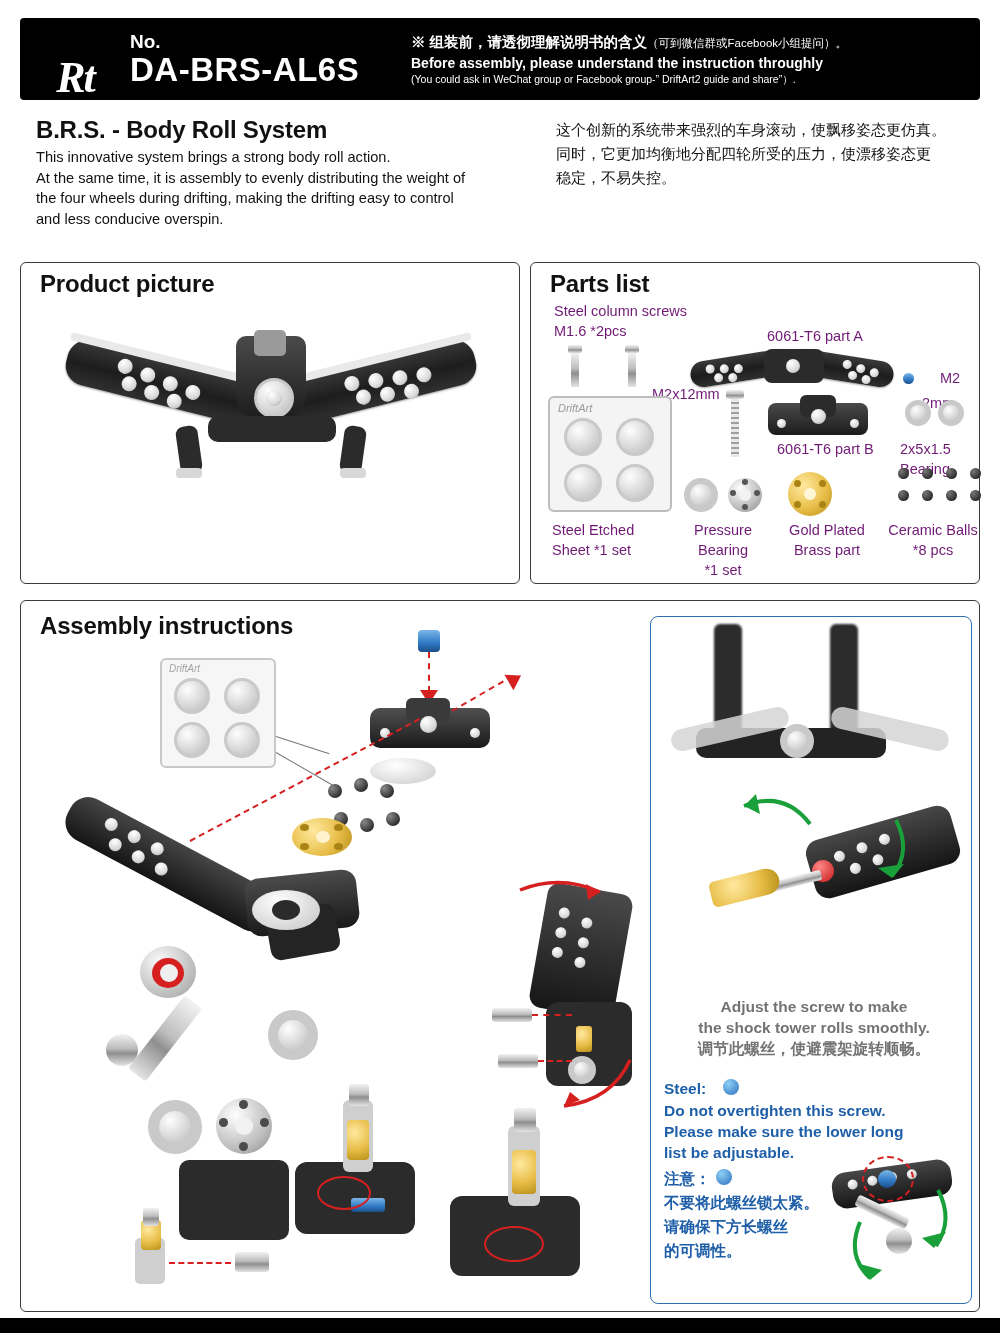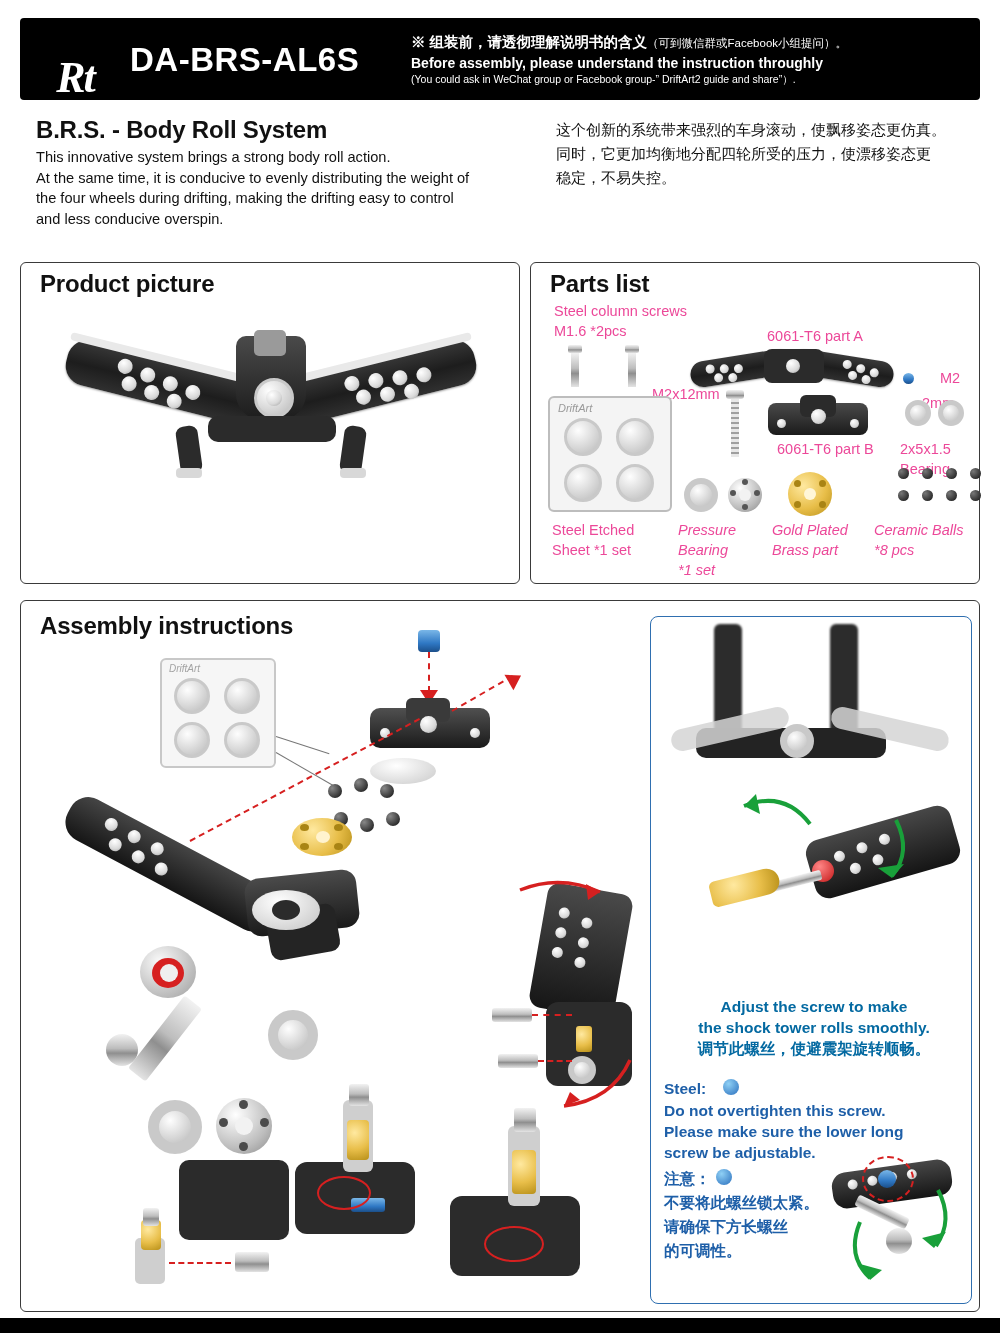--- a/index.html
+++ b/index.html
@@ -112,22 +112,22 @@
   .panel-title {
     position: absolute;
     font-size: 24px;
     font-weight: 600;
     letter-spacing: -0.2px;
   }
   #product-panel { left: 20px; top: 262px; width: 500px; height: 322px; }
   #parts-panel   { left: 530px; top: 262px; width: 450px; height: 322px; }
   #assembly-panel{ left: 20px; top: 600px; width: 960px; height: 712px; }
 
-  .label-sm { position: absolute; font-size: 14.5px; line-height: 18px; color: #ec4899; }
-  .label-sm.c { text-align: left; font-style: italic; }
+  .label-sm { position: absolute; font-size: 14.5px; line-height: 18px; color: #701a75; }
+  .label-sm.c { text-align: center; }
 
   
   .pp { position: absolute; }
   .dark { background: #2b2b2b; }
   .lite { background: #d8d8d8; }
   .silver {
     background: linear-gradient(180deg,#f2f2f2 0%,#bdbdbd 45%,#8f8f8f 60%,#e4e4e4 100%);
   }
   .gold {
     background: radial-gradient(circle at 35% 32%,#ffe9a0 0%,#e8be49 55%,#b78f18 100%);
@@ -161,21 +161,21 @@
   .dashline-v { position:absolute; border-left: 2px dashed #d62020; }
   .thinline { position:absolute; border-top: 1px solid #777; }
 
   .notice-box {
     position:absolute;
     border:1.5px solid #2f6fb0;
     border-radius:8px;
   }
   .cap-green {
     position:absolute;
-    color:#0369a1;
+    color:#737373;
     font-weight:700;
     font-size:15.5px;
     line-height:21px;
     text-align:center;
   }
   .cap-blue {
     position:absolute;
     color:#1e5fa8;
     font-weight:600;
     font-size:15.5px;
@@ -188,37 +188,38 @@
   }
 </style>
 </head>
 <body>
 
 <div class="header">
   <div class="logo-wrap">
     <span class="logo-mark">Rt</span>
   </div>
   <div class="partno">
+    <div class="no-label">No.</div>
     <div class="no-value">DA-BRS-AL6S</div>
   </div>
   <div class="header-note">
     <div class="hn-cn">
       <span>※ 组装前，请透彻理解说明书的含义</span><span class="small">（可到微信群或Facebook小组提问）。</span>
     </div>
     <div class="hn-en">Before assembly, please understand the instruction throughly</div>
     <div class="hn-en2">(You could ask in WeChat group or Facebook group-” DriftArt2 guide and share”）.</div>
   </div>
 </div>
 
 <div class="intro">
   <div class="intro-left">
     <div class="intro-title">B.R.S. -  Body Roll System</div>
     <div class="intro-body">
       <div>This innovative system brings a strong body roll action.</div>
-      <div>At the same time, it is conducive to evenly distributing the weight of</div>
+      <div>At the same time, it is assembly to evenly distributing the weight of</div>
       <div>the four wheels during drifting, making the drifting easy to control</div>
       <div>and less conducive overspin.</div>
     </div>
   </div>
   <div class="intro-right">
     <div class="intro-body-cn">
       <div>这个创新的系统带来强烈的车身滚动，使飘移姿态更仿真。</div>
       <div>同时，它更加均衡地分配四轮所受的压力，使漂移姿态更</div>
       <div>稳定，不易失控。</div>
     </div>
@@ -562,21 +563,21 @@
 </div>
 
 <div class="cap-green" style="left:666px; top:996px; width:296px;">Adjust the screw to make</div>
 <div class="cap-green" style="left:666px; top:1017px; width:296px;">the shock tower rolls smoothly.</div>
 <div class="cap-green" style="left:666px; top:1038px; width:296px;">调节此螺丝，使避震架旋转顺畅。</div>
 
 <div class="cap-blue" style="left:664px; top:1078px;">Steel:</div>
 <div class="pp round" style="left:723px; top:1079px; width:16px; height:16px; background:radial-gradient(circle at 35% 30%,#8fd0f5,#2a6fbd);"></div>
 <div class="cap-blue" style="left:664px; top:1100px;">Do not overtighten this screw.</div>
 <div class="cap-blue" style="left:664px; top:1121px;">Please make sure the lower long</div>
-<div class="cap-blue" style="left:664px; top:1142px;">screw be adjustable.</div>
+<div class="cap-blue" style="left:664px; top:1142px;">list be adjustable.</div>
 <div class="cap-blue" style="left:664px; top:1168px;">注意：</div>
 <div class="pp round" style="left:716px; top:1169px; width:16px; height:16px; background:radial-gradient(circle at 35% 30%,#8fd0f5,#2a6fbd);"></div>
 <div class="cap-blue" style="left:664px; top:1192px;">不要将此螺丝锁太紧。</div>
 <div class="cap-blue" style="left:664px; top:1216px;">请确保下方长螺丝</div>
 <div class="cap-blue" style="left:664px; top:1240px;">的可调性。</div>
 
 <div class="pp" style="left:820px; top:1150px; width:150px; height:150px;">
   <div class="pp" style="left:12px; top:16px; width:120px; height:36px; background:linear-gradient(180deg,#474747,#151515); border-radius:14px; transform:rotate(-8deg);"></div>
   <div class="pp" style="left:26px; top:22px; width:92px; height:24px; transform:rotate(-8deg);">
     <div class="hole" style="left:2px;top:2px;width:10px;height:10px;"></div>

